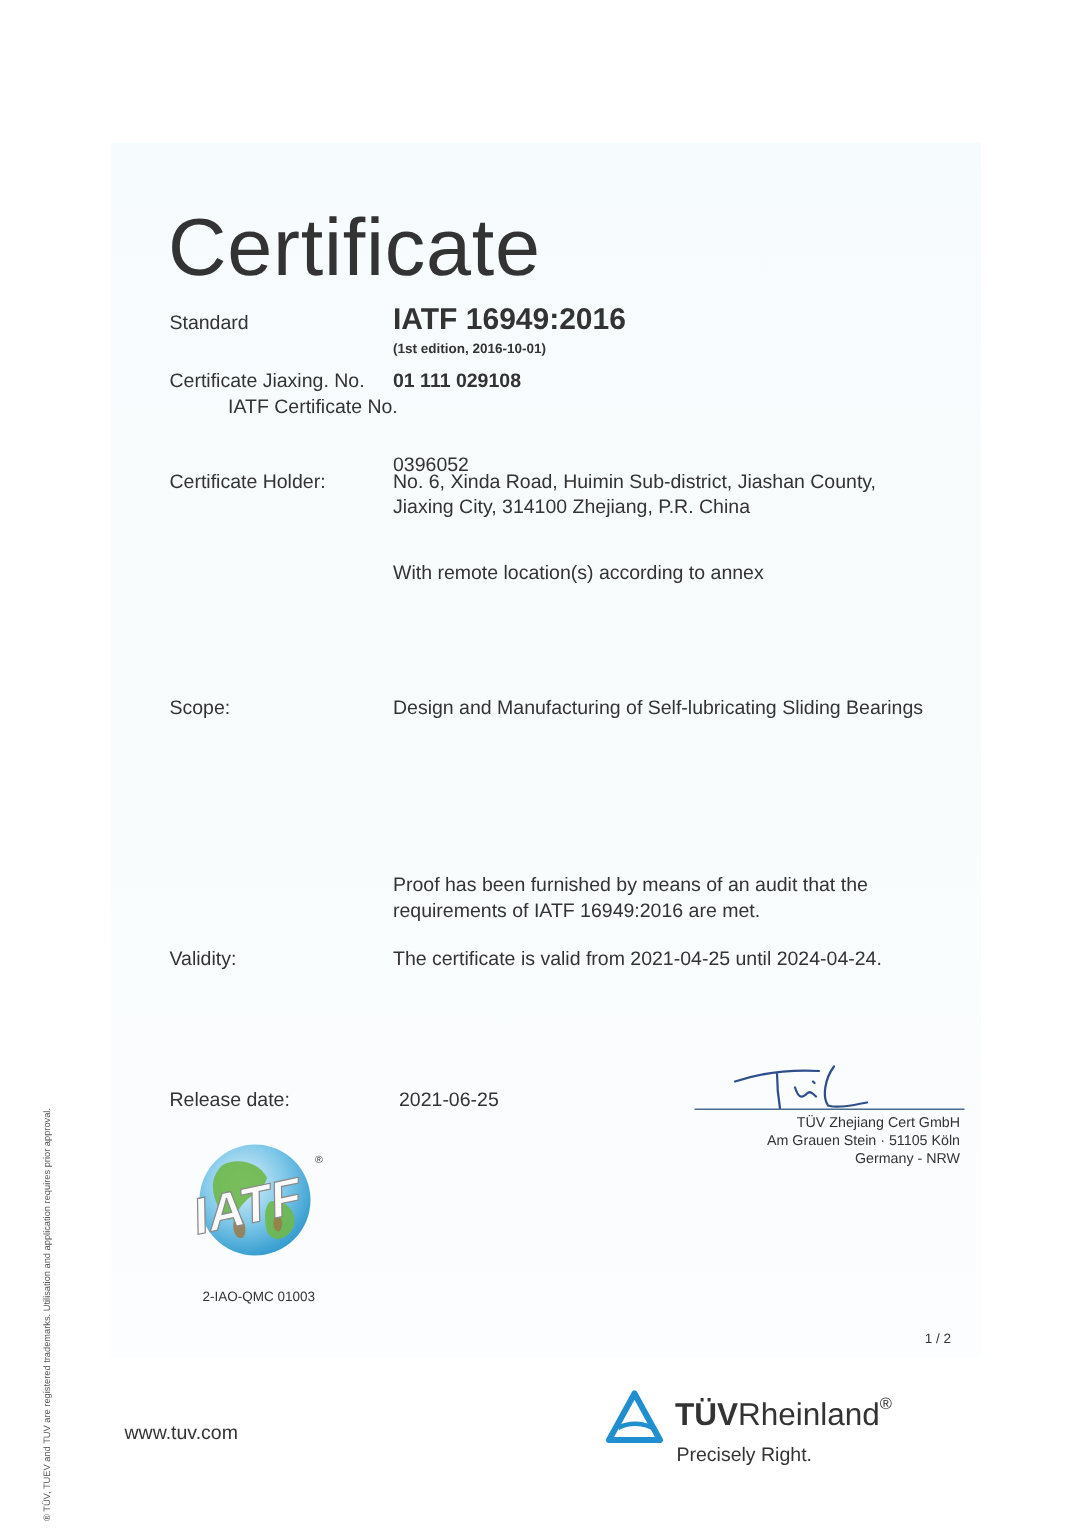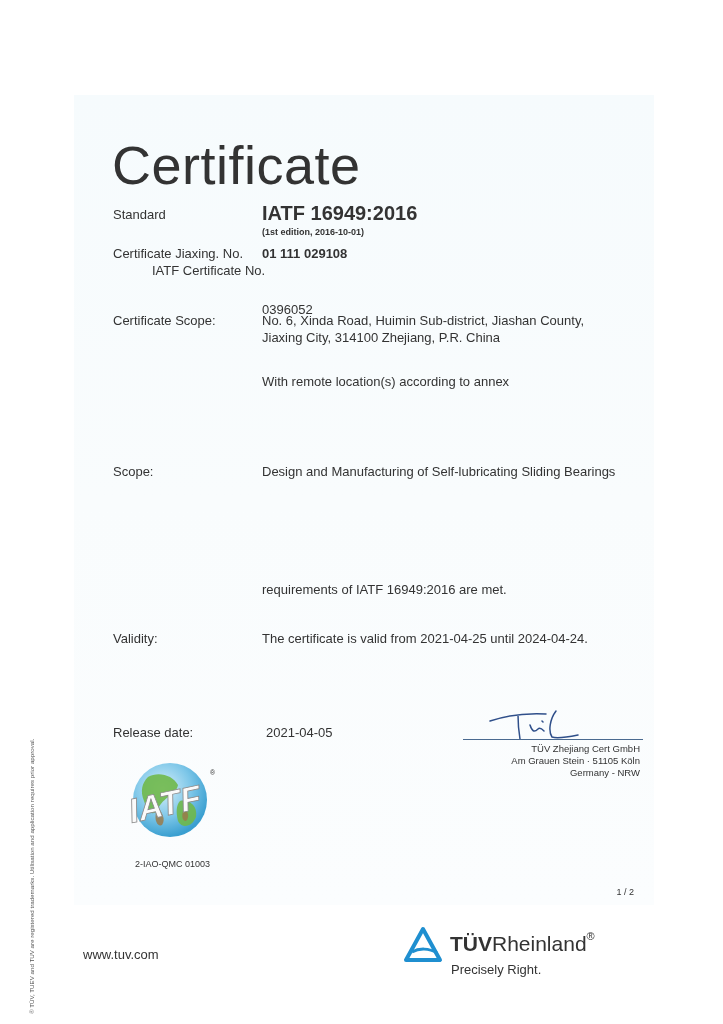--- a/index.html
+++ b/index.html
@@ -48,39 +48,40 @@
 
 <div class="lbl" style="top:207px;">Standard</div>
 <div class="val std-big" style="top:202px;">IATF 16949:2016</div>
 <div class="val std-sub" style="top:227px;">(1st edition, 2016-10-01)</div>
 
 <div class="lbl" style="top:246px;">Certificate Jiaxing. No.</div>
 <div class="val bold" style="top:246px;">01 111 029108</div>
 <div class="lbl" style="top:263px;margin-left:39px;">IATF Certificate No.</div>
 <div class="val" style="top:263px;margin-top:39px;">0396052</div>
 
-<div class="lbl" style="top:313px;">Certificate Scope:</div>
+<div class="lbl" style="top:313px;">Certificate Holder:</div>
 <div class="val lines" style="top:312px;">
   <div>No. 6, Xinda Road, Huimin Sub-district, Jiashan County,</div>
   <div>Jiaxing City, 314100 Zhejiang, P.R. China</div>
 </div>
 <div class="val" style="top:374px;">With remote location(s) according to annex</div>
 
 <div class="lbl" style="top:464px;">Scope:</div>
 <div class="val" style="top:464px;">Design and Manufacturing of Self-lubricating Sliding Bearings</div>
 
 <div class="val lines" style="top:581px;">
+  <div>Proof has been furnished by means of an audit that the</div>
   <div>requirements of IATF 16949:2016 are met.</div>
 </div>
 
 <div class="lbl" style="top:631px;">Validity:</div>
 <div class="val" style="top:631px;">The certificate is valid from 2021-04-25 until 2024-04-24.</div>
 
 <div class="lbl" style="top:725px;">Release date:</div>
-<div class="val" style="left:266px; top:725px;">2021-04-05</div>
+<div class="val" style="left:266px; top:725px;">2021-06-25</div>
 
 <svg class="sig" width="115" height="40" viewBox="0 0 115 40">
   <path d="M2 16 C20 10, 40 8, 58 9 M30 10 C30 20, 31 28, 32 34 M42 20 C44 26, 46 28, 50 24 C52 22, 54 24, 56 26 M54 16 l1 1 M68 6 C62 14, 60 26, 64 32 C70 34, 80 32, 90 30" fill="none" stroke="#2f4f8a" stroke-width="1.5" stroke-linecap="round"></path>
 </svg>
 <div class="sig-line"></div>
 <div class="issuer">
   <div>TÜV Zhejiang Cert GmbH</div>
   <div>Am Grauen Stein · 51105 Köln</div>
   <div>Germany - NRW</div>
 </div>

